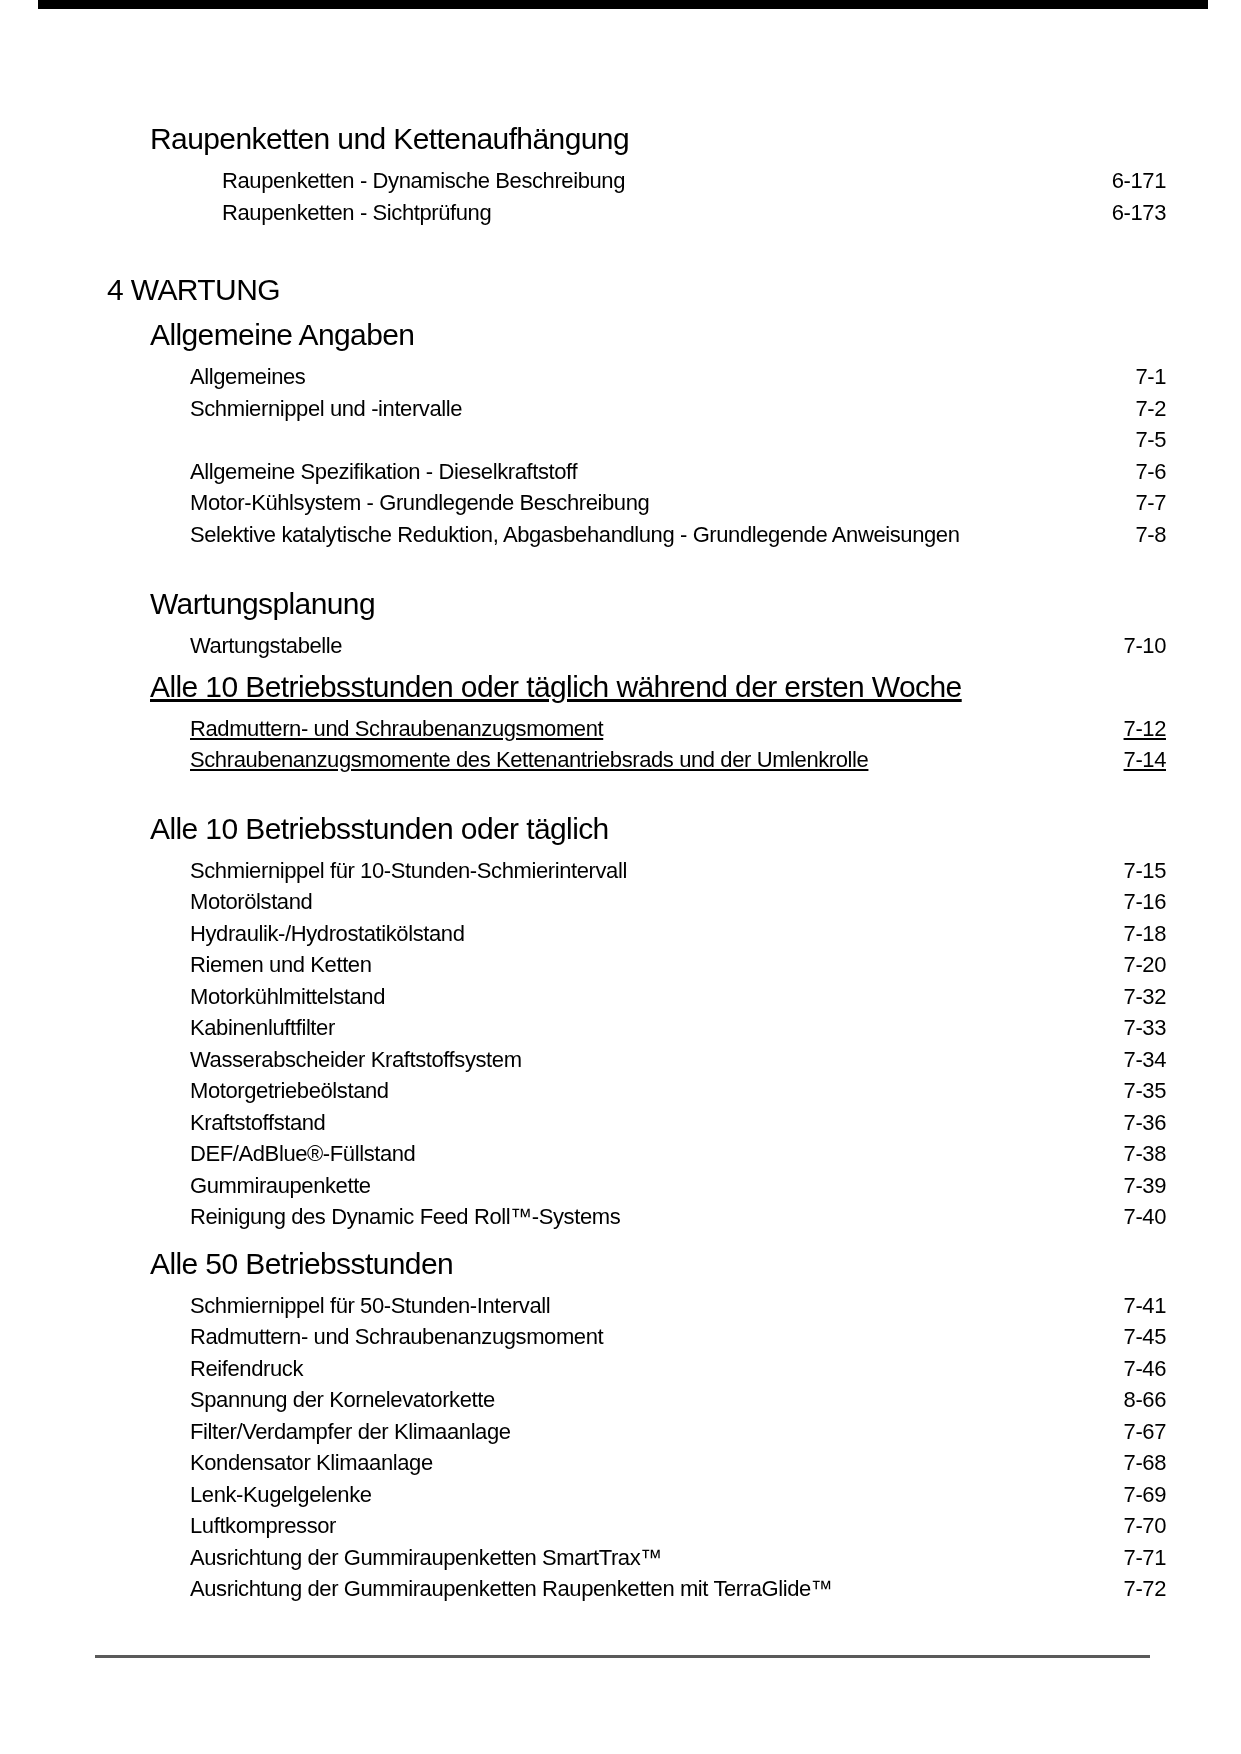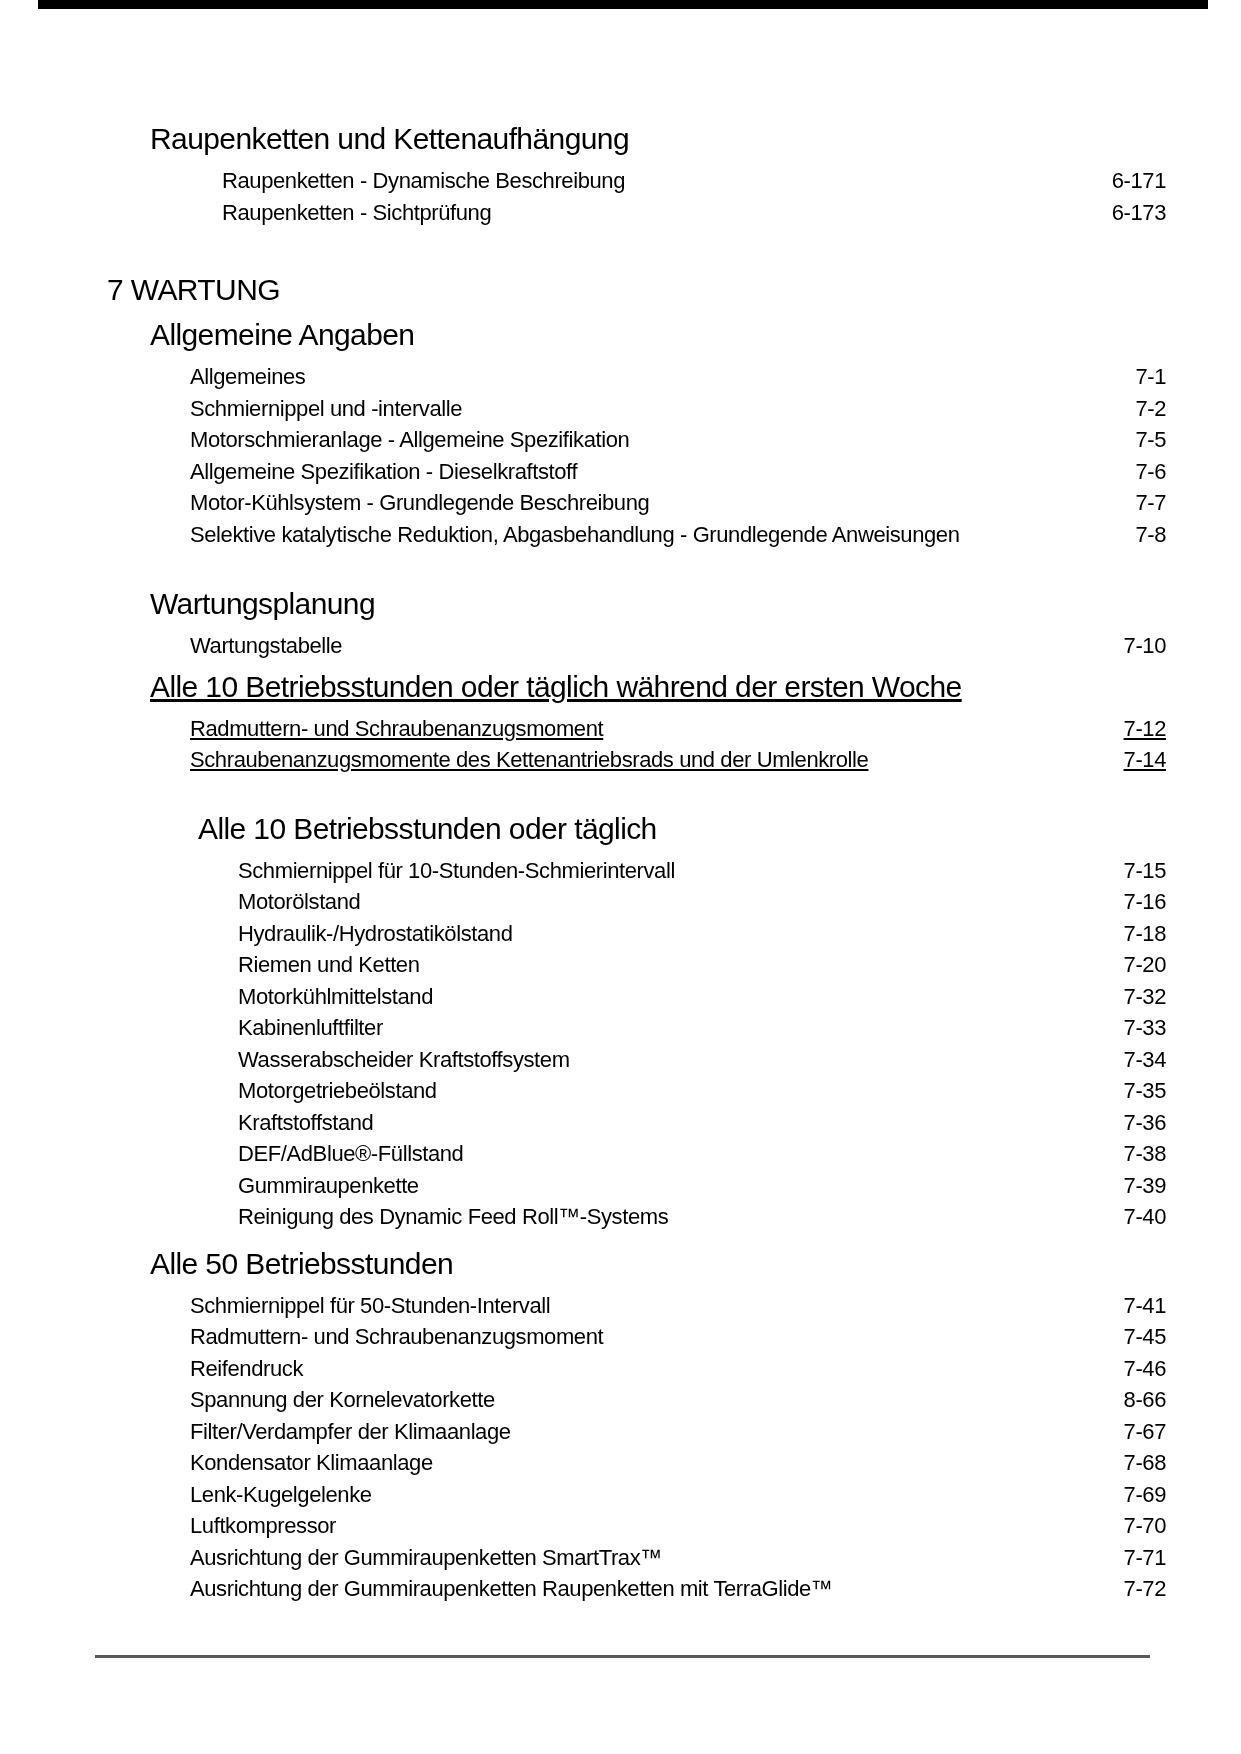--- a/index.html
+++ b/index.html
@@ -21,21 +21,21 @@
   }
 
   .content { position: absolute; top: 0; left: 0; width: 1241px; }
 
   .block { width: 100%; }
   .block-1 { margin-top: 121px; }
   .block-2 { margin-top: 44px; }
   .block-3 { margin-top: 9px; }
   .block-4 { margin-top: 36px; }
   .block-5 { margin-top: 7px; text-decoration: underline; }
-  .block-6 { margin-top: 35px; padding-left: 48px; }
+  .block-6 { margin-top: 35px; }
   .block-7 { margin-top: 13px; }
 
   .sec-head, .chapter-head {
     font-size: 30px; font-weight: 400;
     line-height: 36px; letter-spacing: -0.6px;
     margin-bottom: 8px;
     white-space: nowrap;
   }
   .sec-head { margin-left: 150px; }
   .chapter-head { margin-left: 107px; margin-bottom: 0; }
@@ -78,37 +78,36 @@
           <span class="page">6-171</span>
         </div>
         <div class="entry">
           <span class="title">Raupenketten - Sichtprüfung</span>
           <span class="leader"></span>
           <span class="page">6-173</span>
         </div>
       </div>
     </div>
     <div class="block block-2">
-      <div class="chapter-head">7 WARTUNG</div>
+      <div class="chapter-head">4 WARTUNG</div>
     </div>
     <div class="block block-3">
       <div class="sec-head">Allgemeine Angaben</div>
       <div class="entries">
         <div class="entry">
           <span class="title">Allgemeines</span>
           <span class="leader"></span>
           <span class="page">7-1</span>
         </div>
         <div class="entry">
           <span class="title">Schmiernippel und -intervalle</span>
           <span class="leader"></span>
           <span class="page">7-2</span>
         </div>
         <div class="entry">
-          <span class="title">Motorschmieranlage - Allgemeine Spezifikation</span>
           <span class="leader"></span>
           <span class="page">7-5</span>
         </div>
         <div class="entry">
           <span class="title">Allgemeine Spezifikation - Dieselkraftstoff</span>
           <span class="leader"></span>
           <span class="page">7-6</span>
         </div>
         <div class="entry">
           <span class="title">Motor-Kühlsystem - Grundlegende Beschreibung</span>

